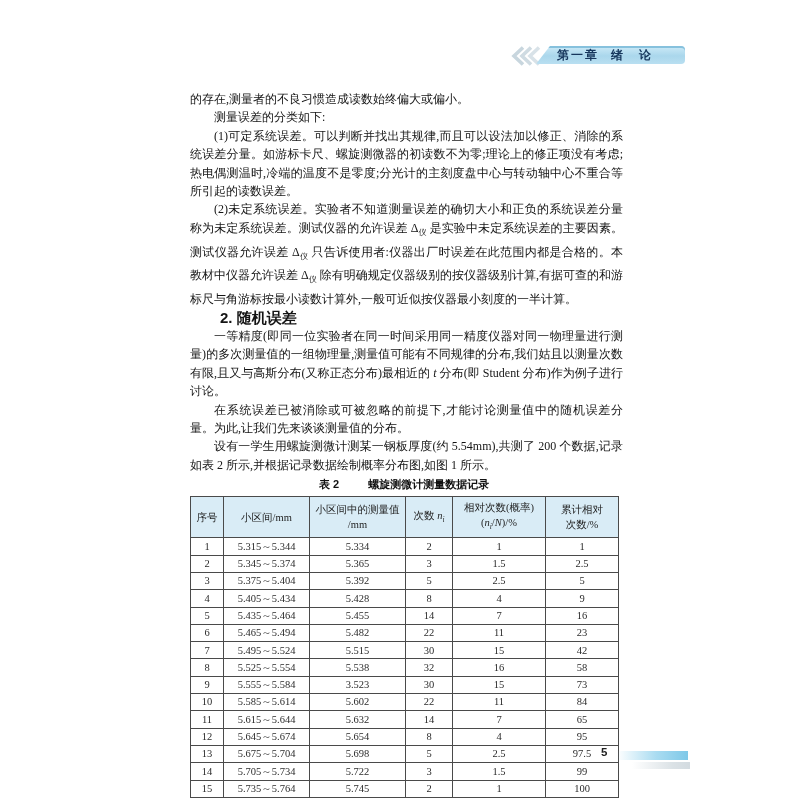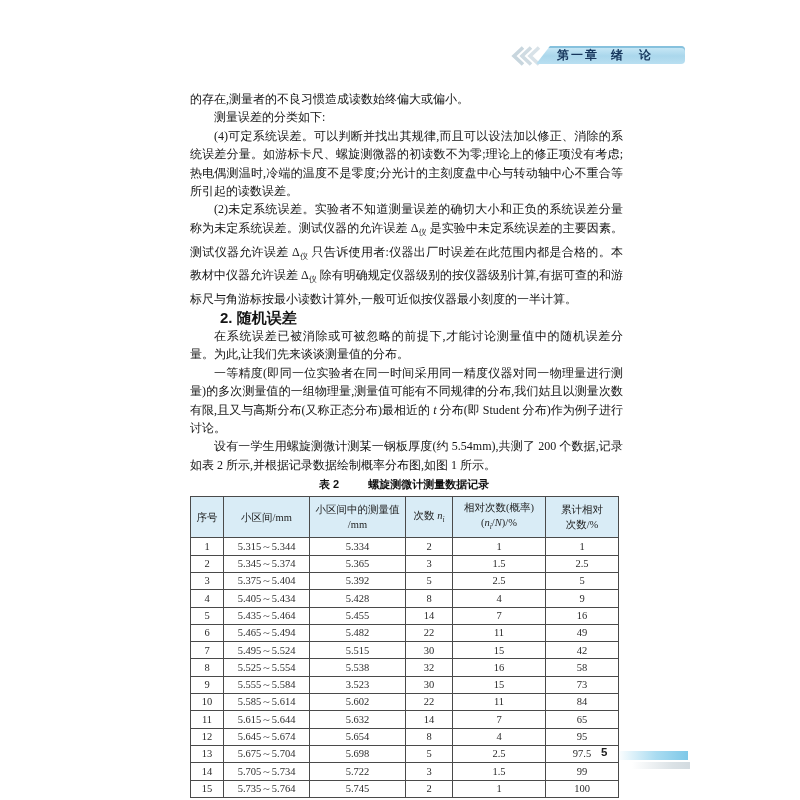--- a/index.html
+++ b/index.html
@@ -113,25 +113,25 @@
     <div class="band">
       <span class="chap-label">第一章</span>
       <span class="chap-title">绪　论</span>
     </div>
   </div>
 
   <div class="content">
     <div id="body-text">
         <p class="para"><span>的存在,测量者的不良习惯造成读数始终偏大或偏小。</span></p>
         <p class="para indent"><span>测量误差的分类如下:</span></p>
-        <p class="para indent"><span>(4)可定系统误差。可以判断并找出其规律,而且可以设法加以修正、消除的系统误差分量。如游标卡尺、螺旋测微器的初读数不为零;理论上的修正项没有考虑;热电偶测温时,冷端的温度不是零度;分光计的主刻度盘中心与转动轴中心不重合等所引起的读数误差。</span></p>
+        <p class="para indent"><span>(1)可定系统误差。可以判断并找出其规律,而且可以设法加以修正、消除的系统误差分量。如游标卡尺、螺旋测微器的初读数不为零;理论上的修正项没有考虑;热电偶测温时,冷端的温度不是零度;分光计的主刻度盘中心与转动轴中心不重合等所引起的读数误差。</span></p>
         <p class="para indent"><span>(2)未定系统误差。实验者不知道测量误差的确切大小和正负的系统误差分量称为未定系统误差。测试仪器的允许误差 Δ</span><sub>仪</sub><span> 是实验中未定系统误差的主要因素。测试仪器允许误差 Δ</span><sub>仪</sub><span> 只告诉使用者:仪器出厂时误差在此范围内都是合格的。本教材中仪器允许误差 Δ</span><sub>仪</sub><span> 除有明确规定仪器级别的按仪器级别计算,有据可查的和游标尺与角游标按最小读数计算外,一般可近似按仪器最小刻度的一半计算。</span></p>
         <p class="para indent bold"><span>2. 随机误差</span></p>
+        <p class="para indent"><span>一等精度(即同一位实验者在同一时间采用同一精度仪器对同一物理量进行测量)的多次测量值的一组物理量,测量值可能有不同规律的分布,我们姑且以测量次数有限,且又与高斯分布(又称正态分布)最相近的 </span><i>t</i><span> 分布(即 Student 分布)作为例子进行讨论。</span></p>
         <p class="para indent"><span>在系统误差已被消除或可被忽略的前提下,才能讨论测量值中的随机误差分量。为此,让我们先来谈谈测量值的分布。</span></p>
-        <p class="para indent"><span>一等精度(即同一位实验者在同一时间采用同一精度仪器对同一物理量进行测量)的多次测量值的一组物理量,测量值可能有不同规律的分布,我们姑且以测量次数有限,且又与高斯分布(又称正态分布)最相近的 </span><i>t</i><span> 分布(即 Student 分布)作为例子进行讨论。</span></p>
         <p class="para indent"><span>设有一学生用螺旋测微计测某一钢板厚度(约 5.54mm),共测了 200 个数据,记录如表 2 所示,并根据记录数据绘制概率分布图,如图 1 所示。</span></p>
       </div>
 
     <div class="caption">
       <span class="cap-label">表 2</span>
       <span class="cap-title">螺旋测微计测量数据记录</span>
     </div>
 
     <table class="data">
       <colgroup>
@@ -192,21 +192,21 @@
             <td>14</td>
             <td>7</td>
             <td>16</td>
           </tr>
           <tr>
             <td>6</td>
             <td>5.465～5.494</td>
             <td>5.482</td>
             <td>22</td>
             <td>11</td>
-            <td>49</td>
+            <td>23</td>
           </tr>
           <tr>
             <td>7</td>
             <td>5.495～5.524</td>
             <td>5.515</td>
             <td>30</td>
             <td>15</td>
             <td>42</td>
           </tr>
           <tr>

